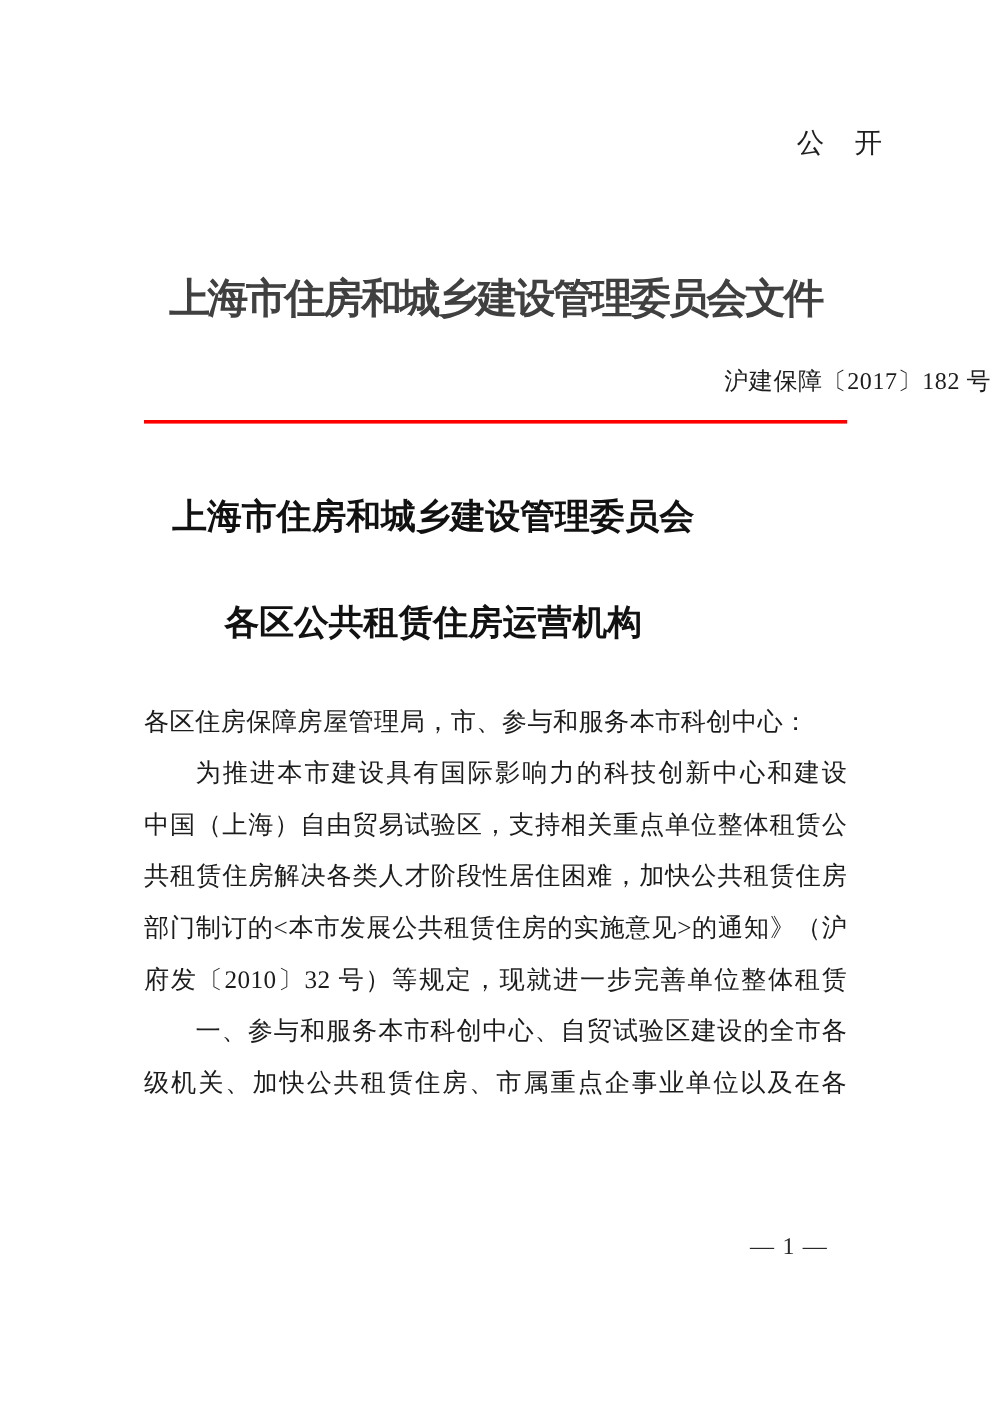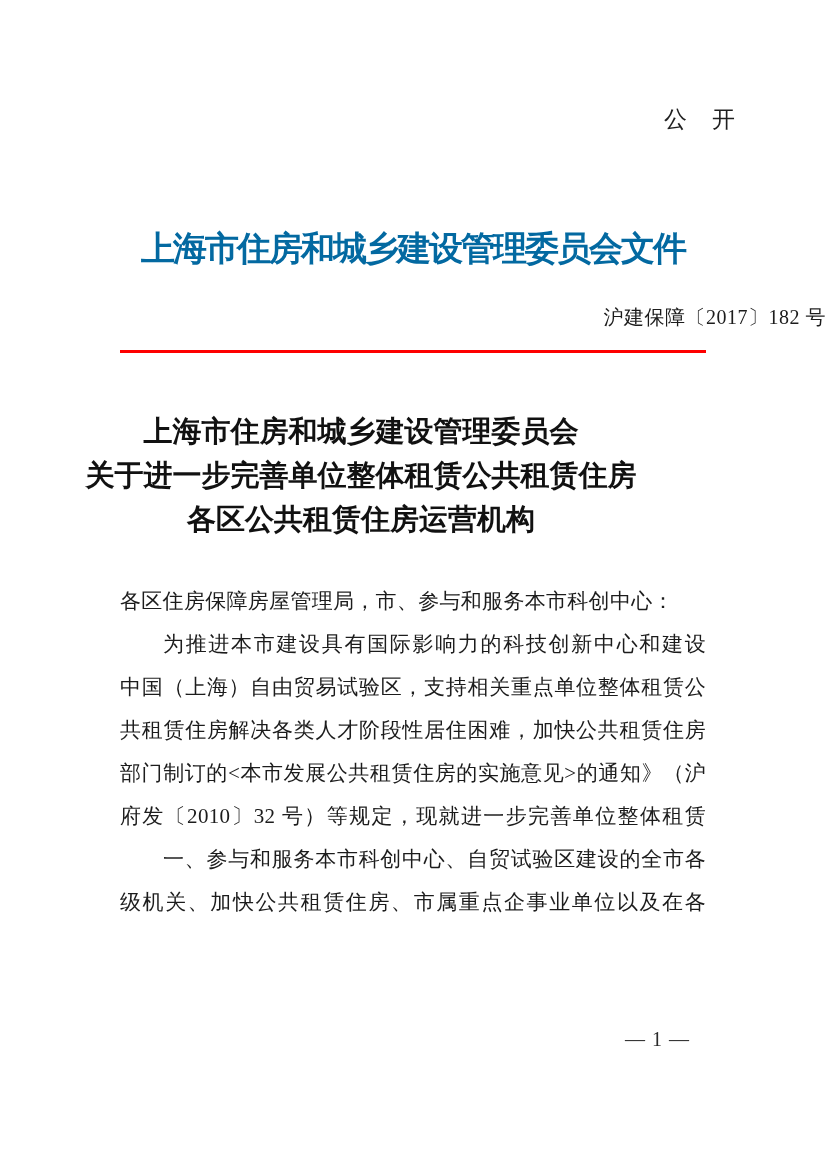--- a/index.html
+++ b/index.html
@@ -95,29 +95,29 @@
     white-space: pre;
   }
 </style>
 </head>
 <body>
 
 <div class="page">
 
   <div class="classification">公　开</div>
 
-  <h1 class="org-title accent" style="color: #0369a1;">上海市住房和城乡建设管理委员会文件</h1>
+  <h1 class="org-title accent" style="color: #404040;">上海市住房和城乡建设管理委员会文件</h1>
 
   <div class="doc-number">沪建保障〔2017〕182 号</div>
 
   <div class="red-rule accent-bg" style="background: rgb(254, 0, 0);"></div>
 
   <h2 class="doc-title">
     <span>上海市住房和城乡建设管理委员会</span><br>
-    <span>关于进一步完善单位整体租赁公共租赁住房</span><br>
+    <br>
     <span>各区公共租赁住房运营机构</span>
   </h2>
 
   <div class="body-text">
       <div class="body-line">各区住房保障房屋管理局，市、参与和服务本市科创中心：</div>
       <div class="body-line justify indent">为推进本市建设具有国际影响力的科技创新中心和建设</div>
       <div class="body-line justify">中国（上海）自由贸易试验区，支持相关重点单位整体租赁公</div>
       <div class="body-line justify">共租赁住房解决各类人才阶段性居住困难，加快公共租赁住房</div>
       <div class="body-line justify">部门制订的&lt;本市发展公共租赁住房的实施意见&gt;的通知》（沪</div>
       <div class="body-line justify">府发〔2010〕32 号）等规定，现就进一步完善单位整体租赁</div>

